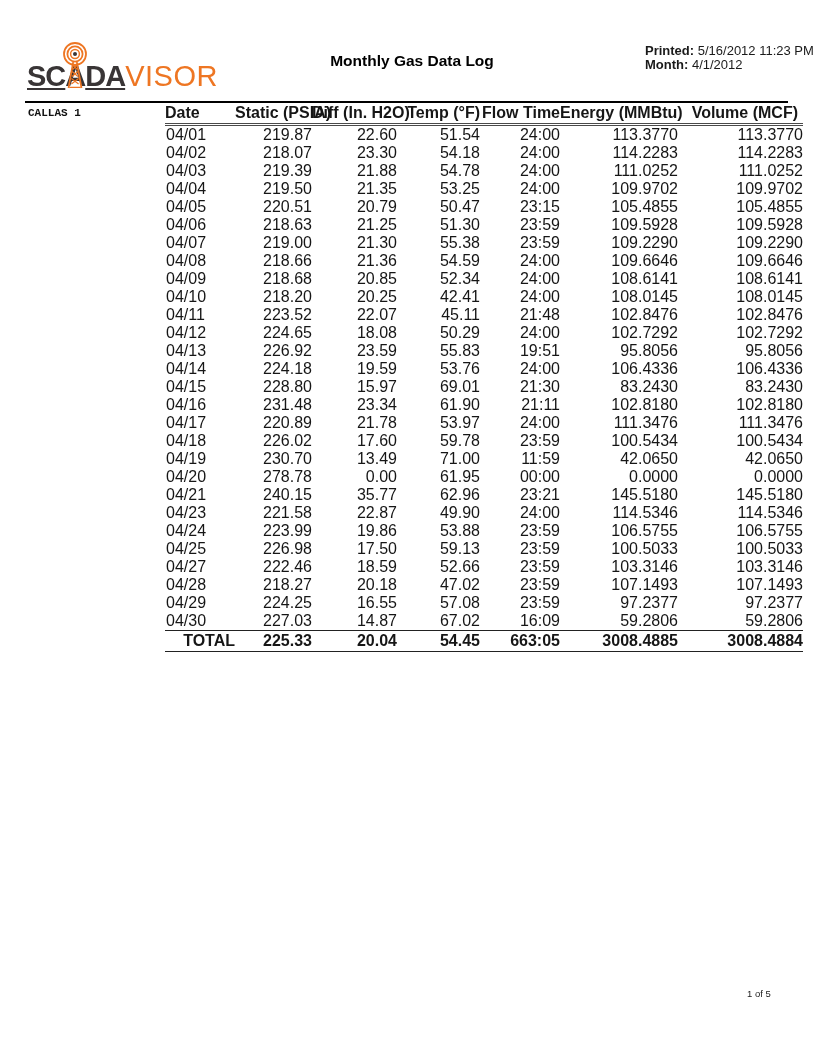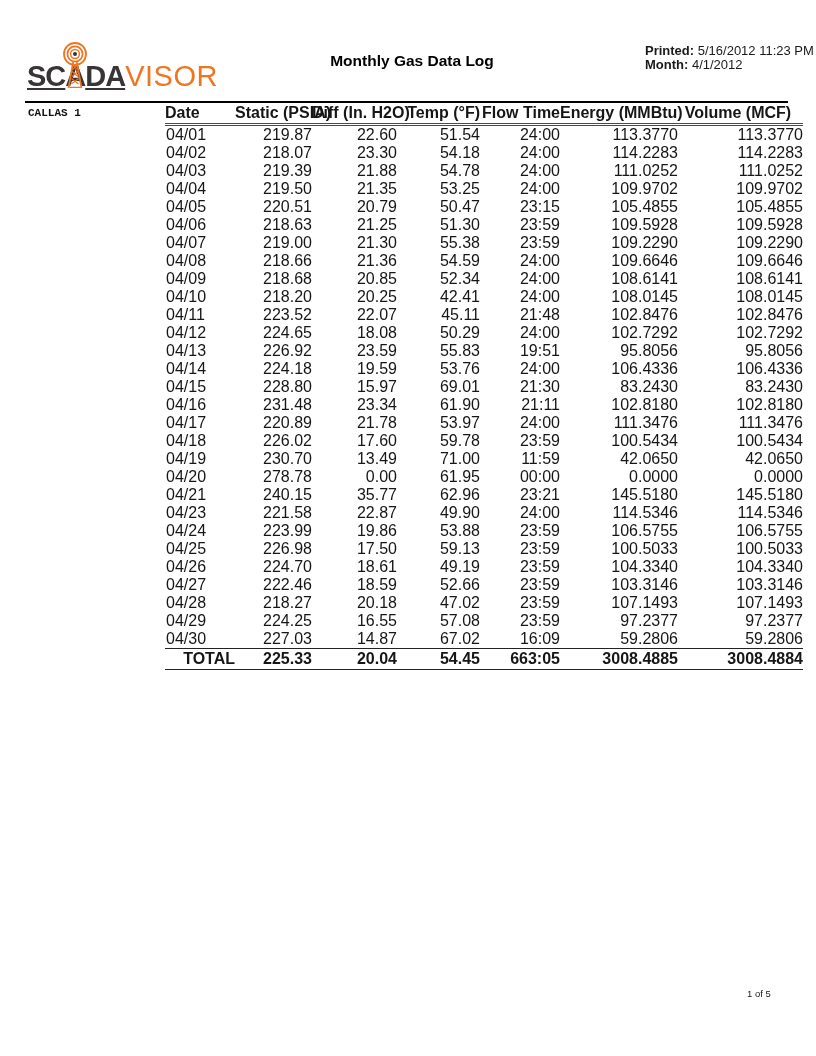--- a/index.html
+++ b/index.html
@@ -28,21 +28,21 @@
 
   
   table.gas { position:absolute; left:150px; top:103px; width:638px;
               border-collapse:collapse; table-layout:fixed; font-size:16px; color:#161616;margin-left:15px; }
   table.gas th, table.gas td { padding:0; vertical-align:middle; white-space:nowrap; }
 
   thead th { font-weight:bold; text-align:right; height:20px; vertical-align:bottom;
              border-bottom:3px double #4a4a4a; padding-bottom:2px; }
   thead th.c0 { text-align:left; }
   thead th.c1 { padding-right:2px; }
-  thead th.c6 { padding-right:5px;text-align:center; }
+  thead th.c6 { padding-right:5px; }
 
   tbody td { height:16.3px; text-align:right; }
   tbody td.c0 { text-align:left; padding-left:1px; }
   td.c1 { padding-right:14px; }
   td.c2 { padding-right:9px; }
   td.c3 { padding-right:3px; }
   td.c4 { padding-right:6px; }
   td.c5 { padding-right:2px; }
   td.c6 { padding-right:5px; }
 
@@ -318,29 +318,20 @@
         <tr>
           <td class="c0">04/25</td>
           <td class="c1">226.98</td>
           <td class="c2">17.50</td>
           <td class="c3">59.13</td>
           <td class="c4">23:59</td>
           <td class="c5">100.5033</td>
           <td class="c6">100.5033</td>
         </tr>
         <tr>
-          <td class="c0">04/26</td>
-          <td class="c1">224.70</td>
-          <td class="c2">18.61</td>
-          <td class="c3">49.19</td>
-          <td class="c4">23:59</td>
-          <td class="c5">104.3340</td>
-          <td class="c6">104.3340</td>
-        </tr>
-        <tr>
           <td class="c0">04/27</td>
           <td class="c1">222.46</td>
           <td class="c2">18.59</td>
           <td class="c3">52.66</td>
           <td class="c4">23:59</td>
           <td class="c5">103.3146</td>
           <td class="c6">103.3146</td>
         </tr>
         <tr>
           <td class="c0">04/28</td>

